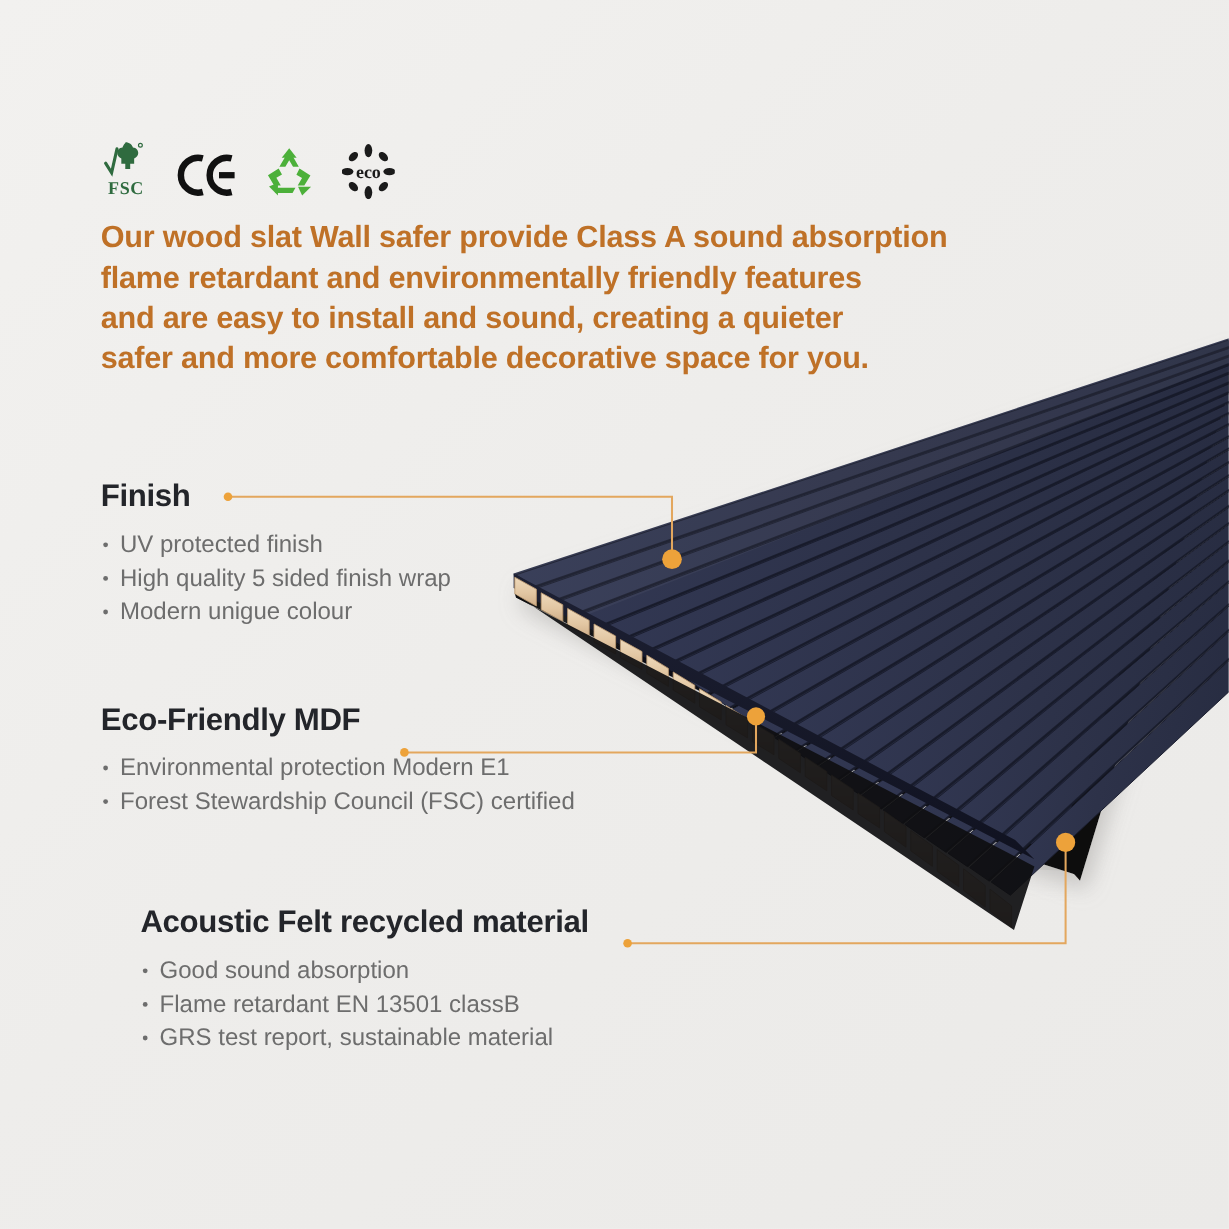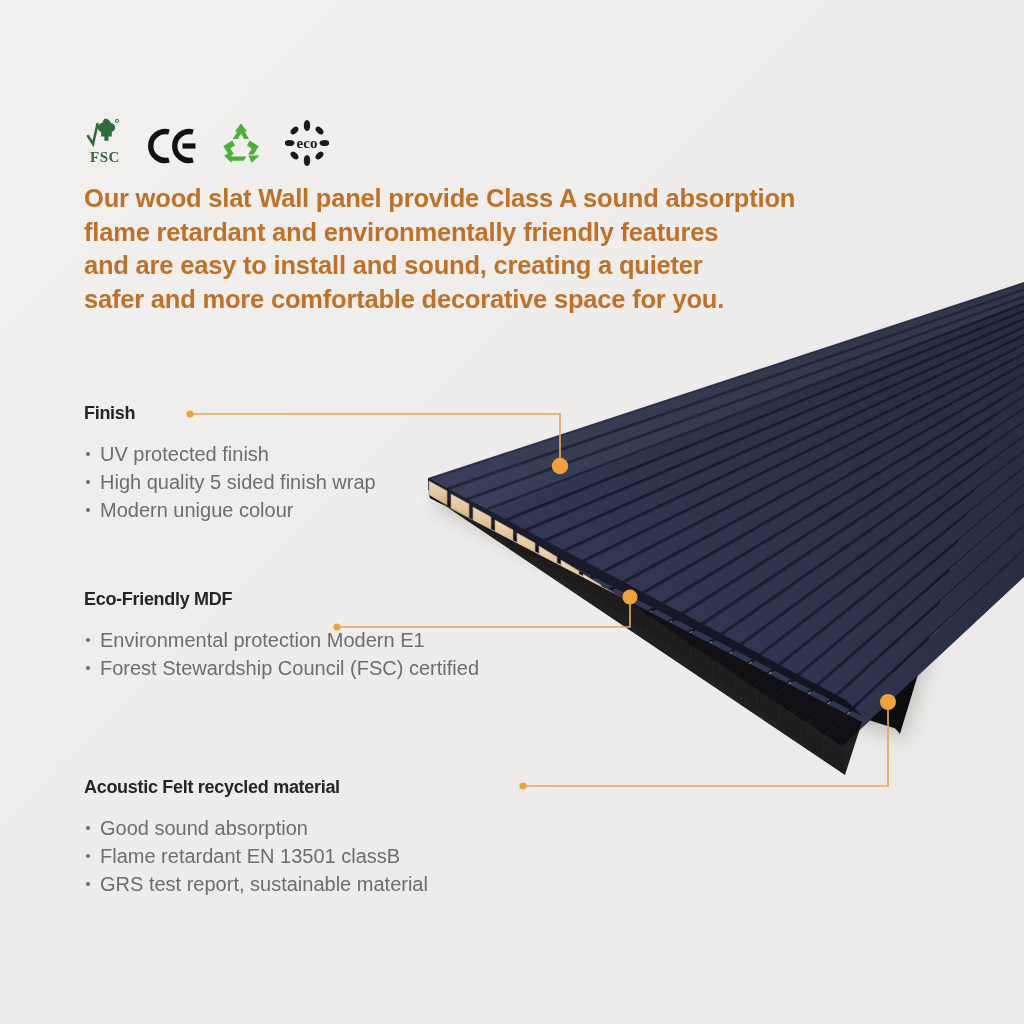--- a/index.html
+++ b/index.html
@@ -61,21 +61,21 @@
     white-space: nowrap;
   }
 
   
   .feature {
     position: absolute;
     left: 84px;
   }
   .feature-title {
     color: #23252a;
-    font-size: 18px;
+    font-size: 26px;
     font-weight: 700;
     letter-spacing: -0.3px;
     line-height: 30px;
     margin: 0;
     white-space: nowrap;
   }
   .bullets {
     list-style: none;
     margin: 12px 0 0 0;
     padding: 0;
@@ -94,21 +94,21 @@
     left: 2px;
     top: 12px;
     width: 4px;
     height: 4px;
     border-radius: 50%;
     background: #6d6d6d;
   }
 
   #feature-finish   { top: 398px; }
   #feature-mdf      { top: 584px; }
-  #feature-felt     { top: 772px; }
+  #feature-felt     { top: 753px; margin-left: 33px; }
 
   
   #leader-layer {
     position: absolute;
     left: 0; top: 0;
     width: 1024px;
     height: 1024px;
     pointer-events: none;
   }
 </style>
@@ -315,21 +315,21 @@
         <ellipse cx="34.5" cy="10.5" rx="4.6" ry="3" transform="rotate(45 34.5 10.5)"></ellipse>
         <ellipse cx="9.5" cy="35.5" rx="4.6" ry="3" transform="rotate(45 9.5 35.5)"></ellipse>
         <ellipse cx="34.5" cy="35.5" rx="4.6" ry="3" transform="rotate(-45 34.5 35.5)"></ellipse>
       </g>
       <text x="22" y="28" text-anchor="middle" fill="#1b1b1b" font-family="'Liberation Serif', serif" font-size="15" font-weight="700">eco</text>
     </svg>
 
   </div>
 
   <div id="headline">
-    <span class="hl">Our wood slat Wall panel provide Class A sound absorption</span>
+    <span class="hl">Our wood slat Wall safer provide Class A sound absorption</span>
     <span class="hl">flame retardant and environmentally friendly features</span>
     <span class="hl">and are easy to install and sound, creating a quieter</span>
     <span class="hl">safer and more comfortable decorative space for you.</span>
   </div>
 
   <div class="feature" id="feature-finish">
     <h2 class="feature-title">Finish</h2>
     <ul class="bullets">
       <li>UV protected finish</li>
       <li>High quality 5 sided finish wrap</li>

